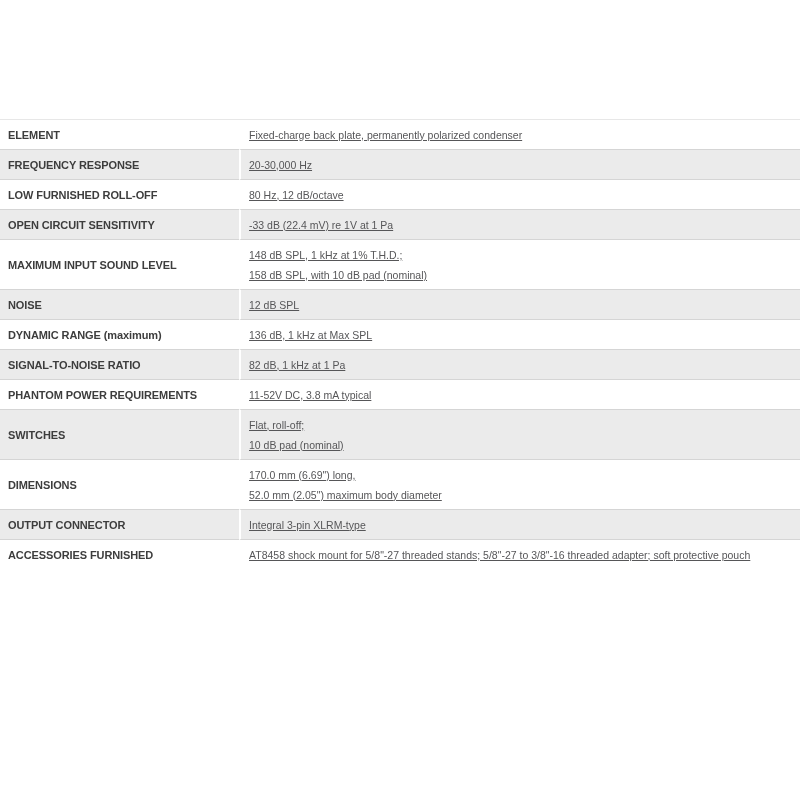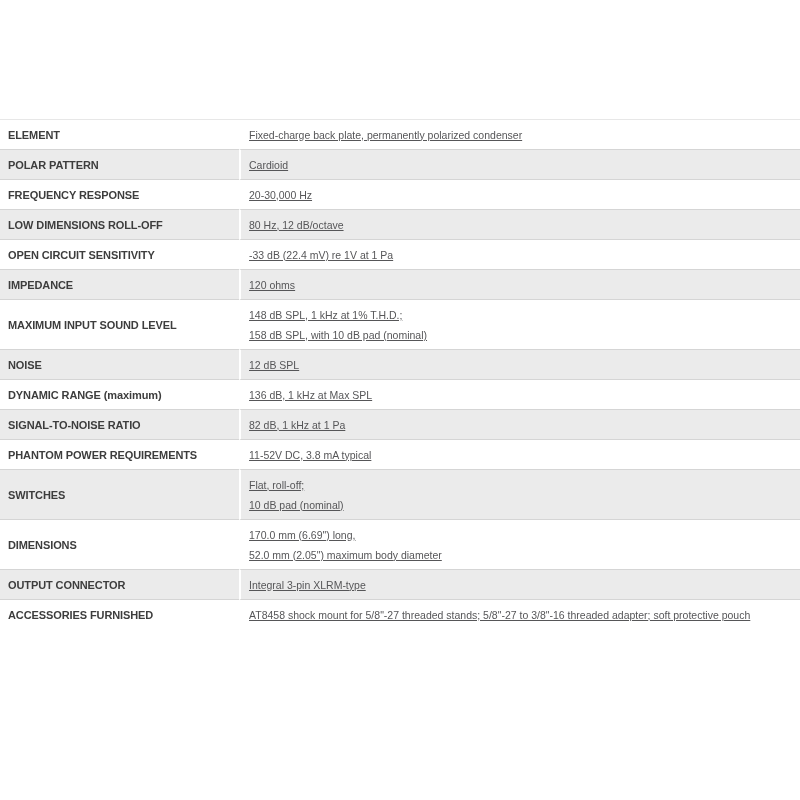--- a/index.html
+++ b/index.html
@@ -53,47 +53,35 @@
 <div class="page">
   <table class="spec-table">
     <tbody>
         <tr>
     <th scope="row">ELEMENT</th>
     <td>
             <div class="line">Fixed-charge back plate, permanently polarized condenser</div>
           </td>
   </tr>
         <tr>
-    <th scope="row">POLAR PATTERN</th>
-    <td>
-            <div class="line">Cardioid</div>
-          </td>
-  </tr>
-        <tr>
     <th scope="row">FREQUENCY RESPONSE</th>
     <td>
             <div class="line">20-30,000 Hz</div>
           </td>
   </tr>
         <tr>
-    <th scope="row">LOW DIMENSIONS ROLL-OFF</th>
+    <th scope="row">LOW FURNISHED ROLL-OFF</th>
     <td>
             <div class="line">80 Hz, 12 dB/octave</div>
           </td>
   </tr>
         <tr>
     <th scope="row">OPEN CIRCUIT SENSITIVITY</th>
     <td>
             <div class="line">-33 dB (22.4 mV) re 1V at 1 Pa</div>
-          </td>
-  </tr>
-        <tr>
-    <th scope="row">IMPEDANCE</th>
-    <td>
-            <div class="line">120 ohms</div>
           </td>
   </tr>
         <tr>
     <th scope="row">MAXIMUM INPUT SOUND LEVEL</th>
     <td>
             <div class="line">148 dB SPL, 1 kHz at 1% T.H.D.;</div>
             <div class="line">158 dB SPL, with 10 dB pad (nominal)</div>
           </td>
   </tr>
         <tr>

